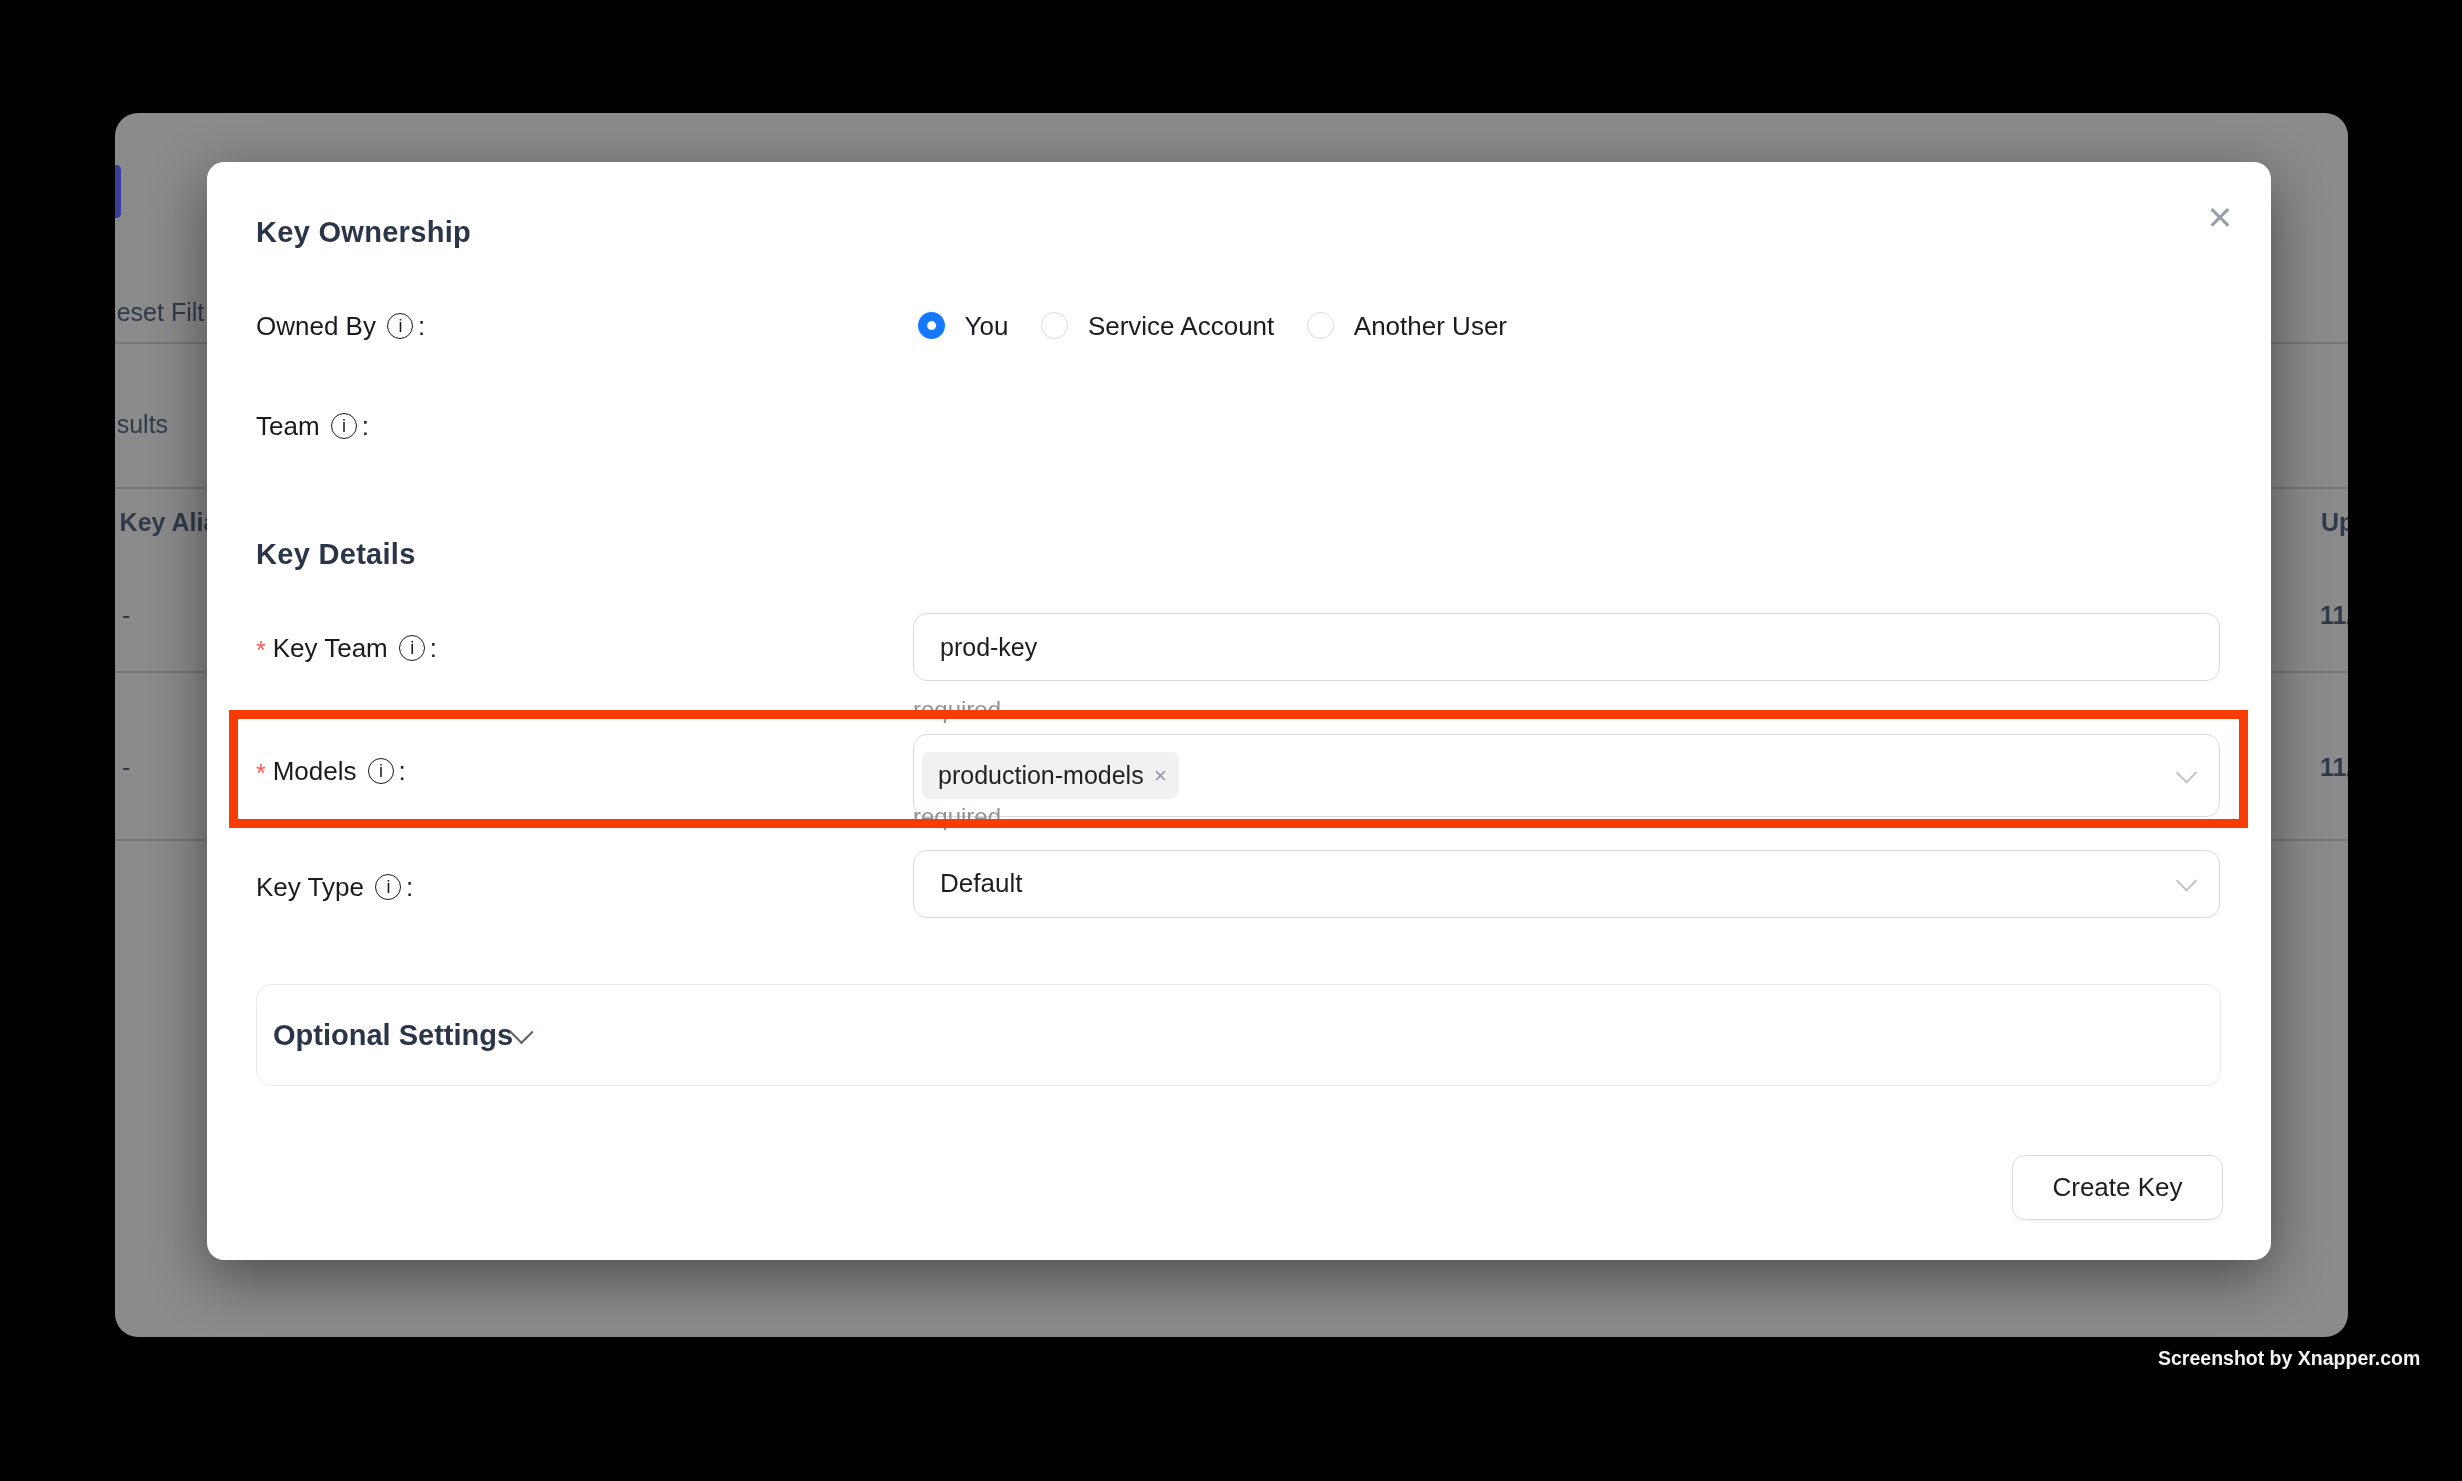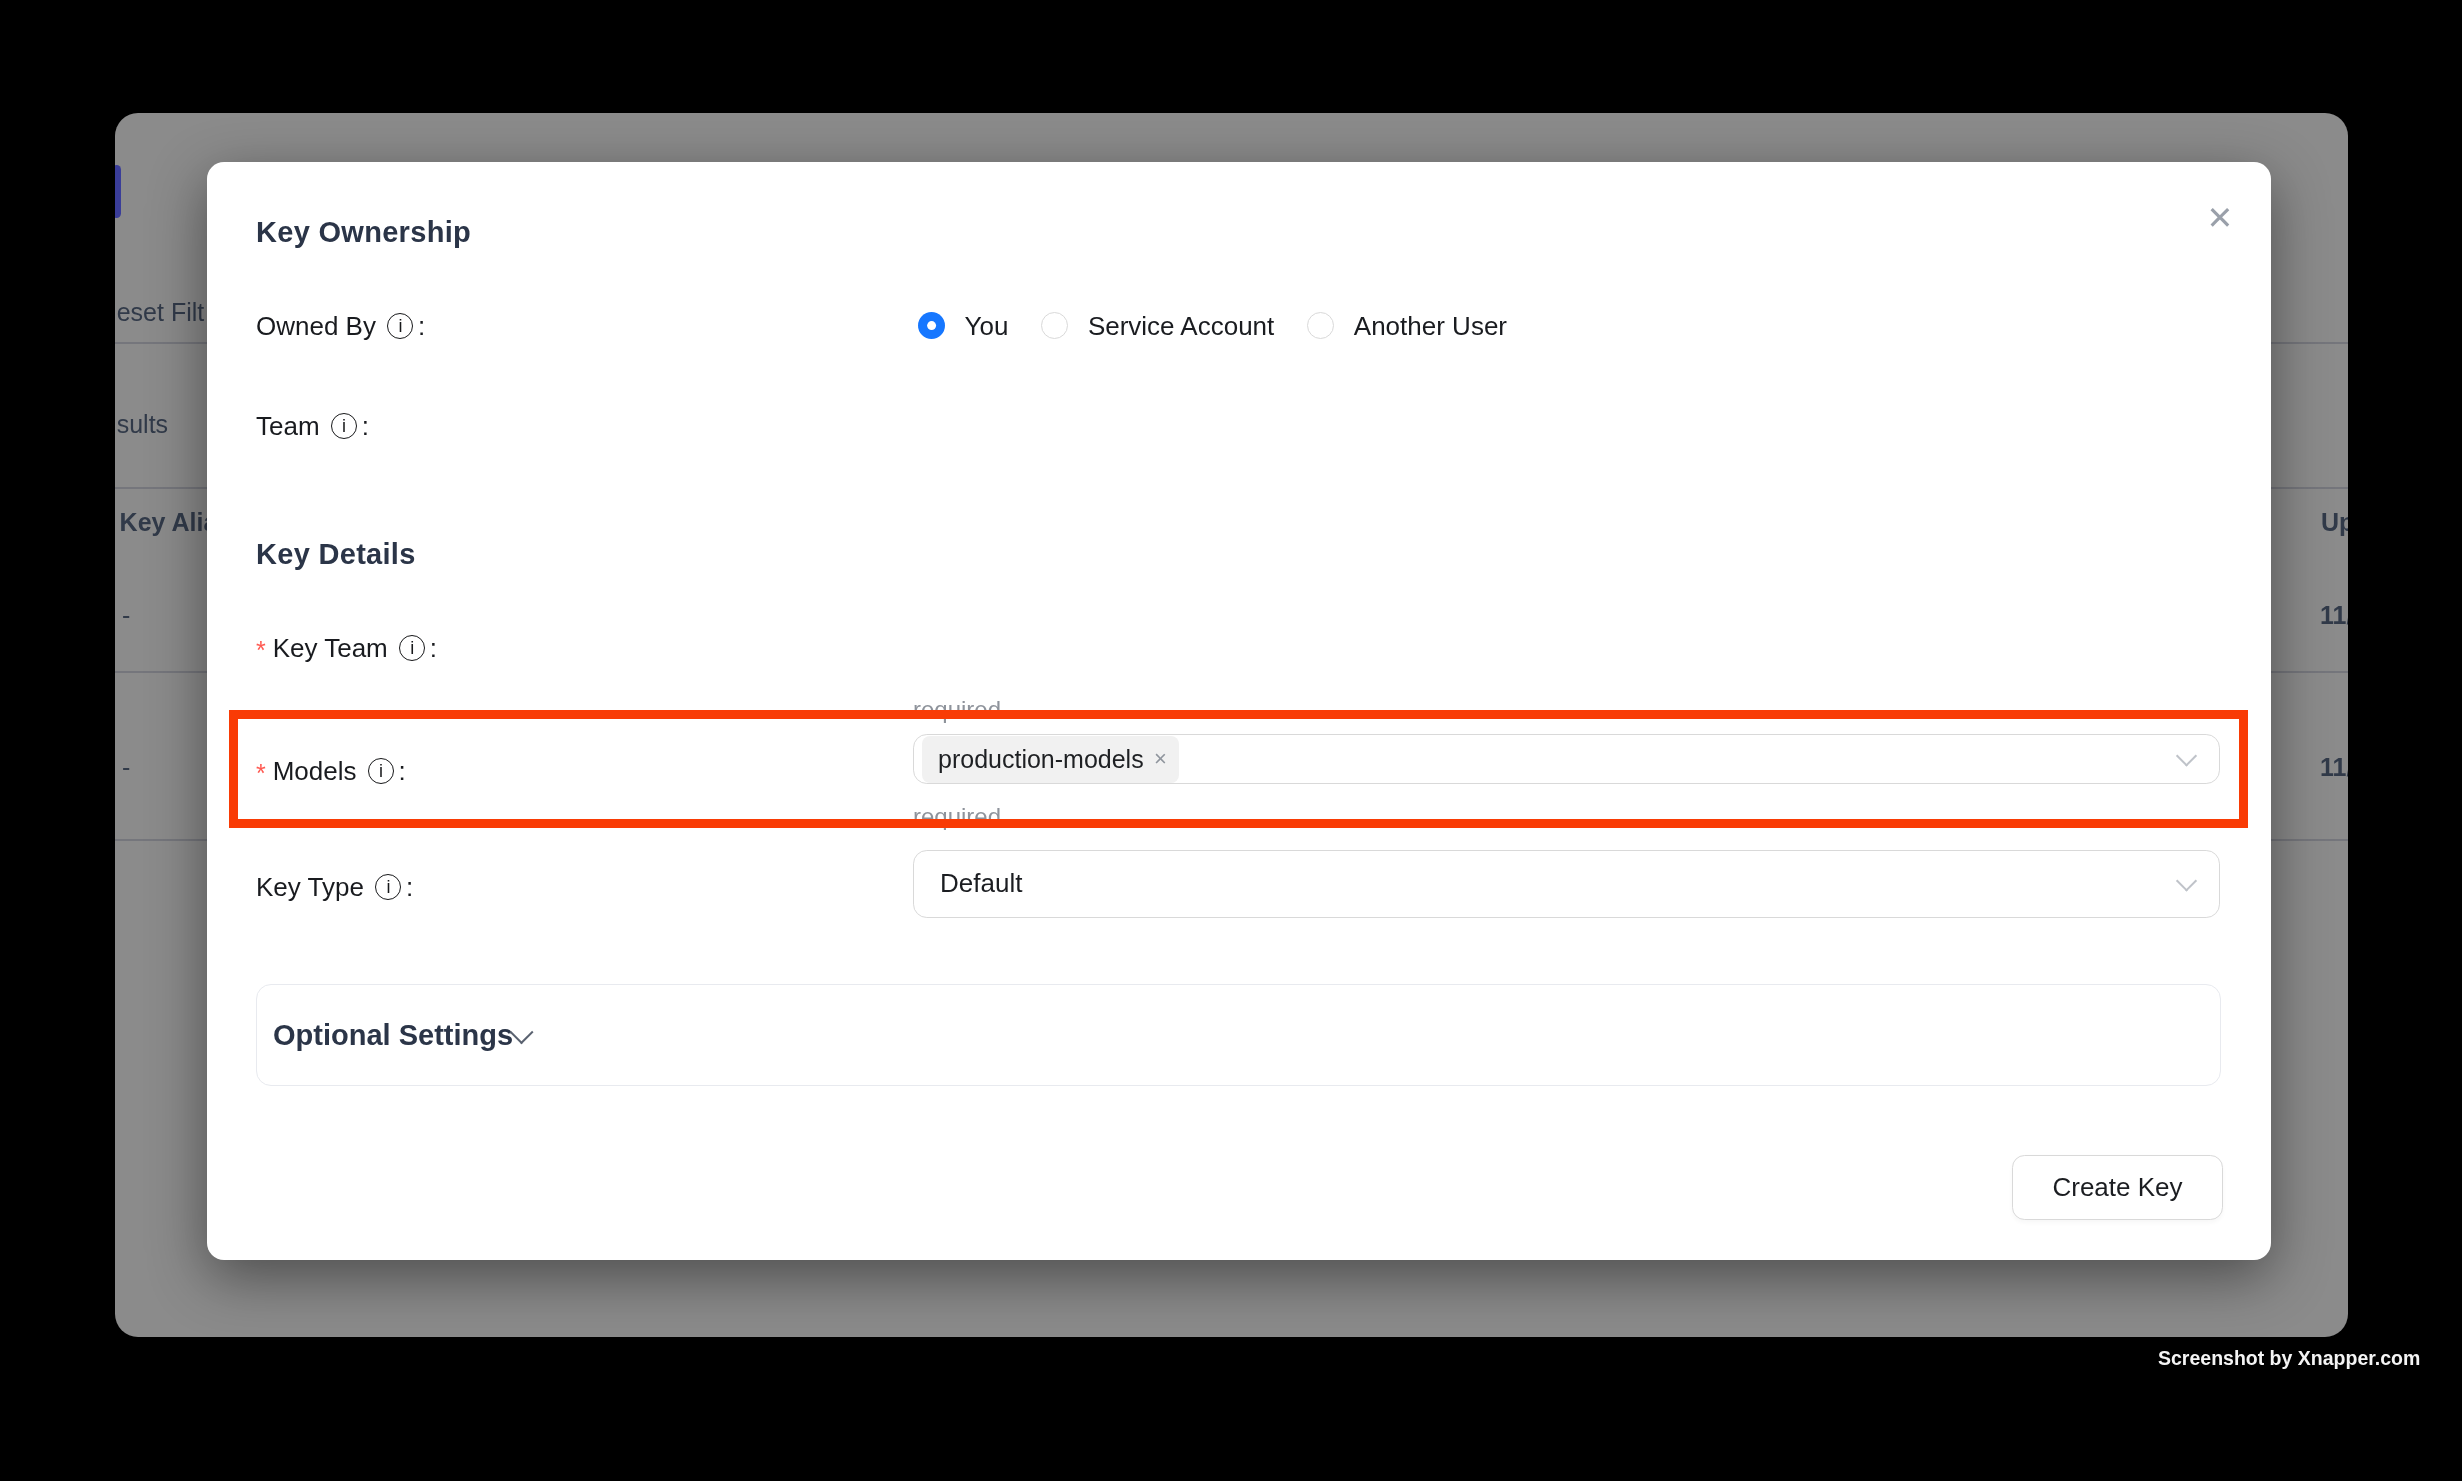--- a/index.html
+++ b/index.html
@@ -183,29 +183,32 @@
     </div>
 
     <div class="section-heading" style="top:374px;">Key Details</div>
 
     <div class="form-label" style="top:468px;">
       <span class="req-mark">*</span>
       <span>Key Team</span>
       <span class="info-icon">i</span>
       <span>:</span>
     </div>
+    <div class="field-box" style="top:451px; height:68px;">
+      <span class="field-text" style="font-size:25px;">prod-key</span>
+    </div>
     <div class="validation-hint" style="top:533px;">required</div>
 
     <div class="form-label" style="top:591px;">
       <span class="req-mark">*</span>
       <span>Models</span>
       <span class="info-icon">i</span>
       <span>:</span>
     </div>
-    <div class="field-box" style="top:572px; height:50px;align-items:center;">
+    <div class="field-box" style="top:572px; height:83px;align-items:center;">
       <span class="model-tag">
         <span>production-models</span>
         <span class="tag-x">×</span>
       </span>
       <span class="chevron"></span>
     </div>
     <div class="validation-hint" style="top:640px;">required</div>
 
     <div class="form-label" style="top:707px;">
       <span>Key Type</span>

